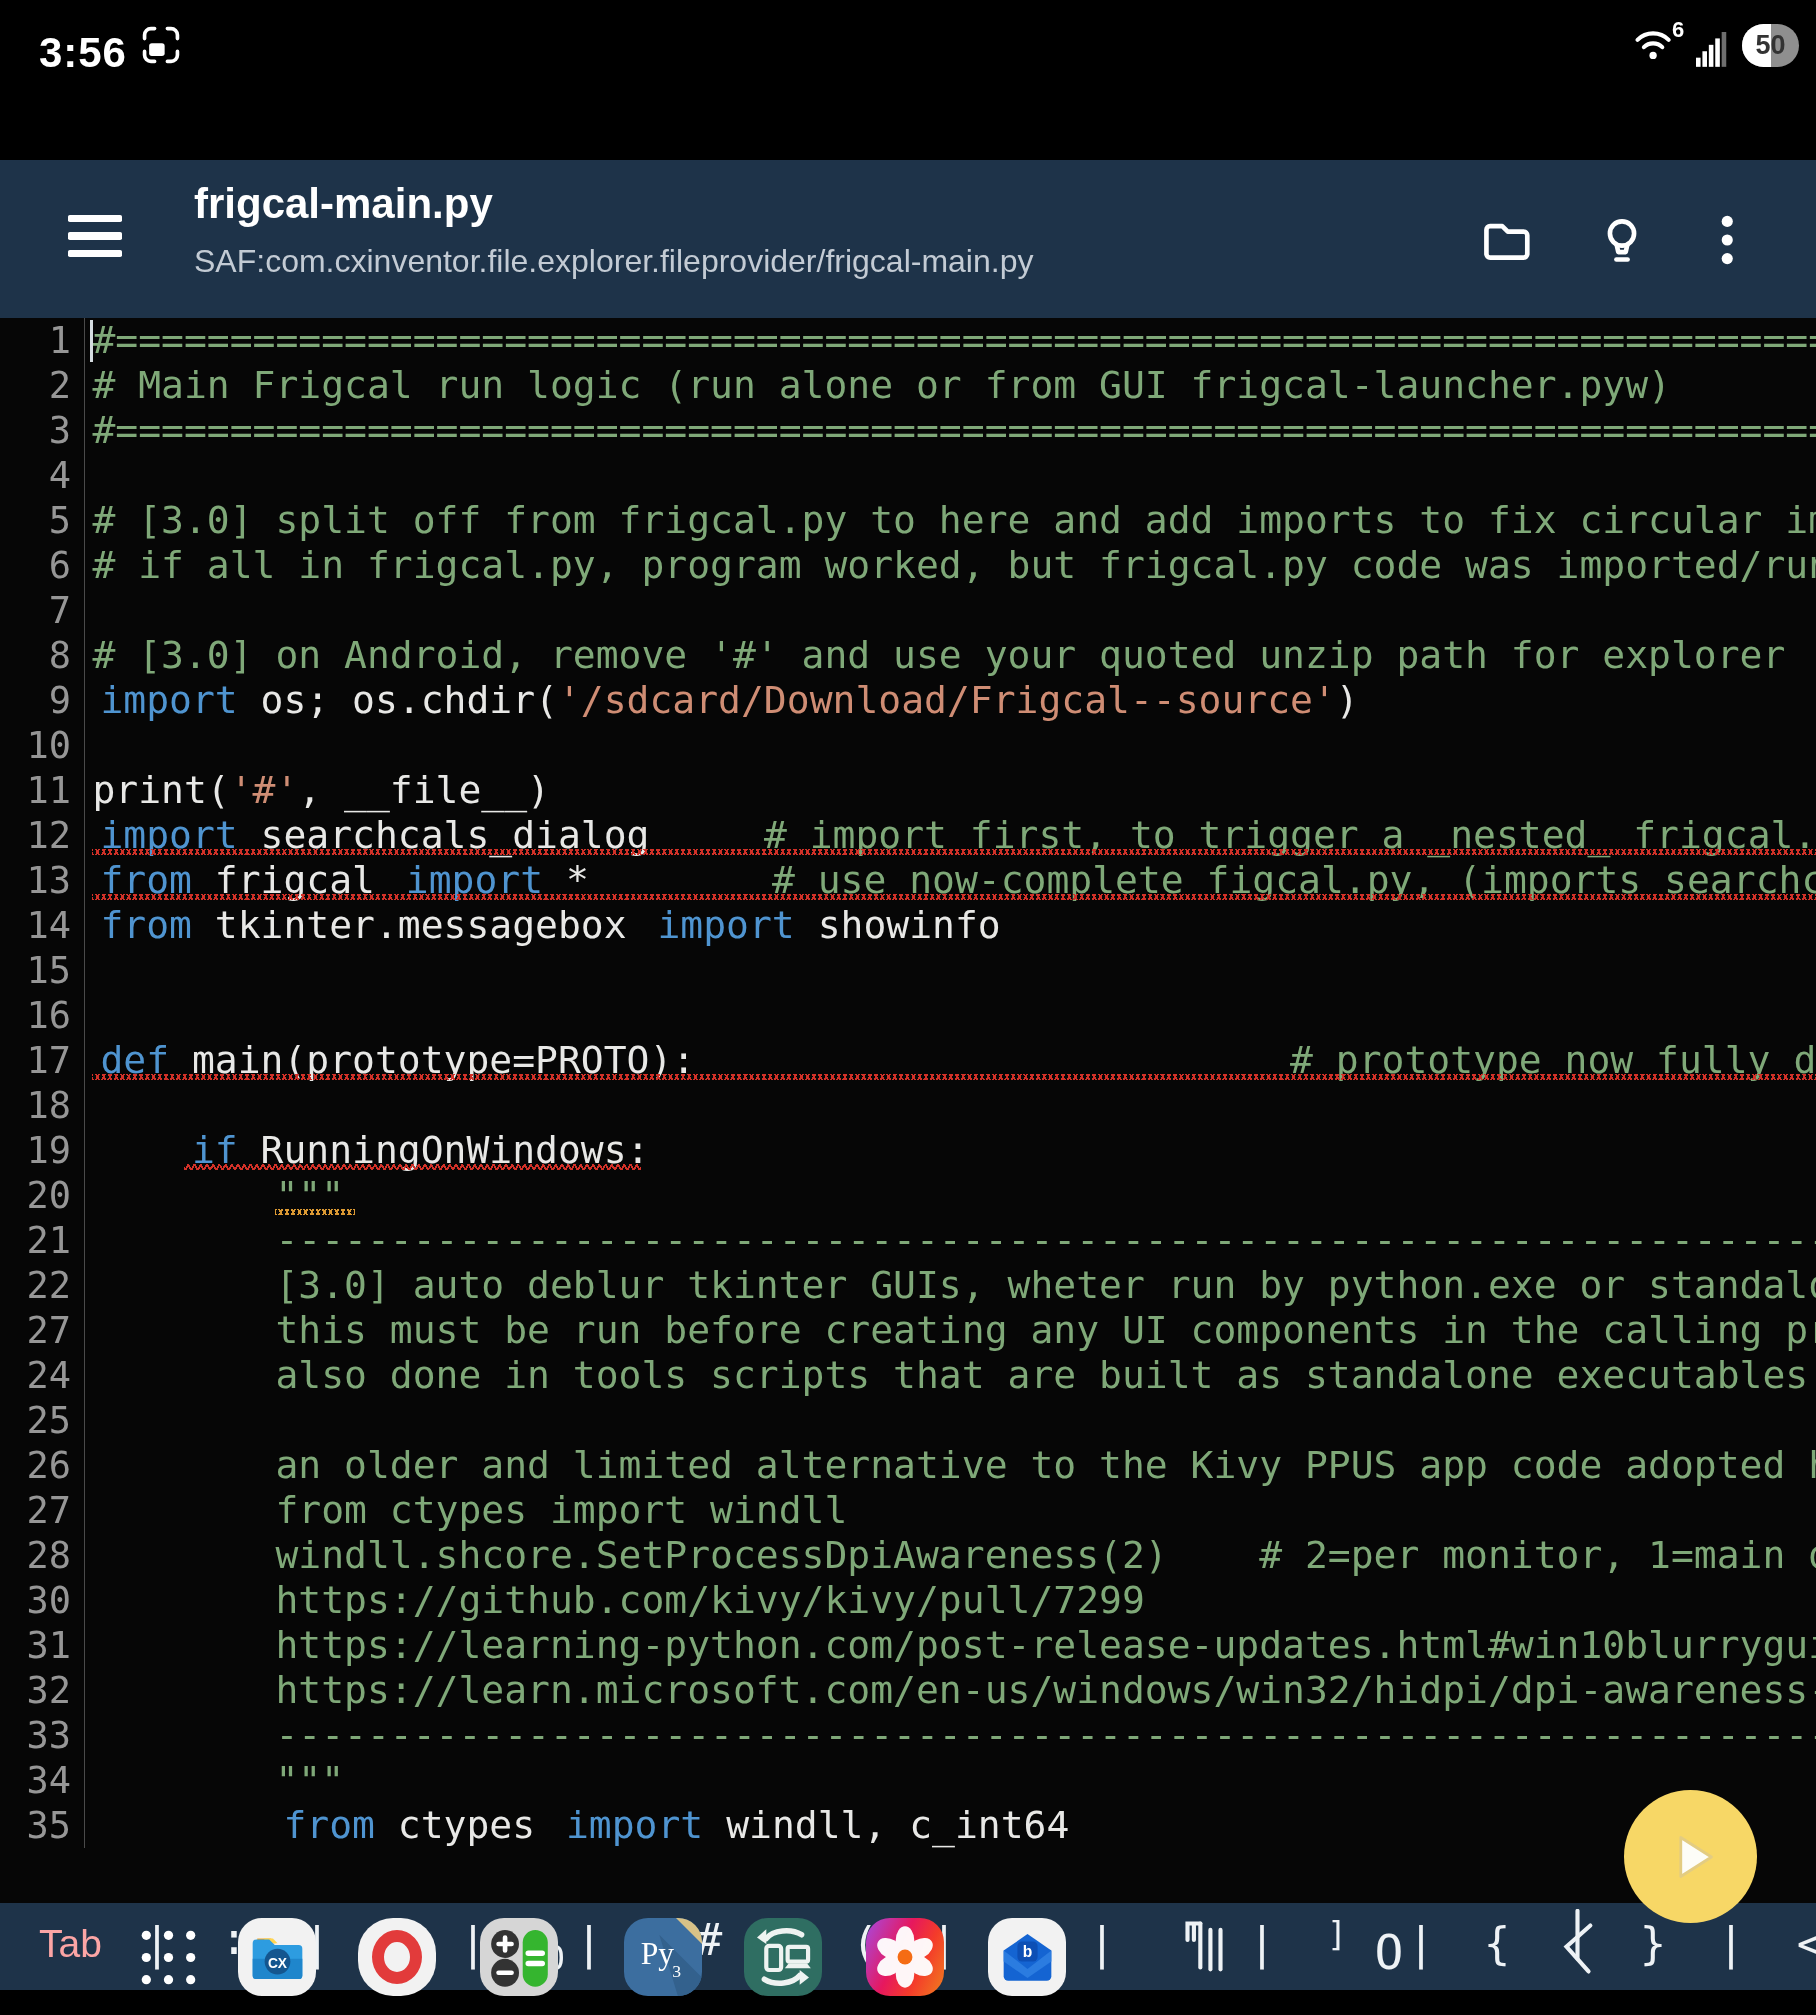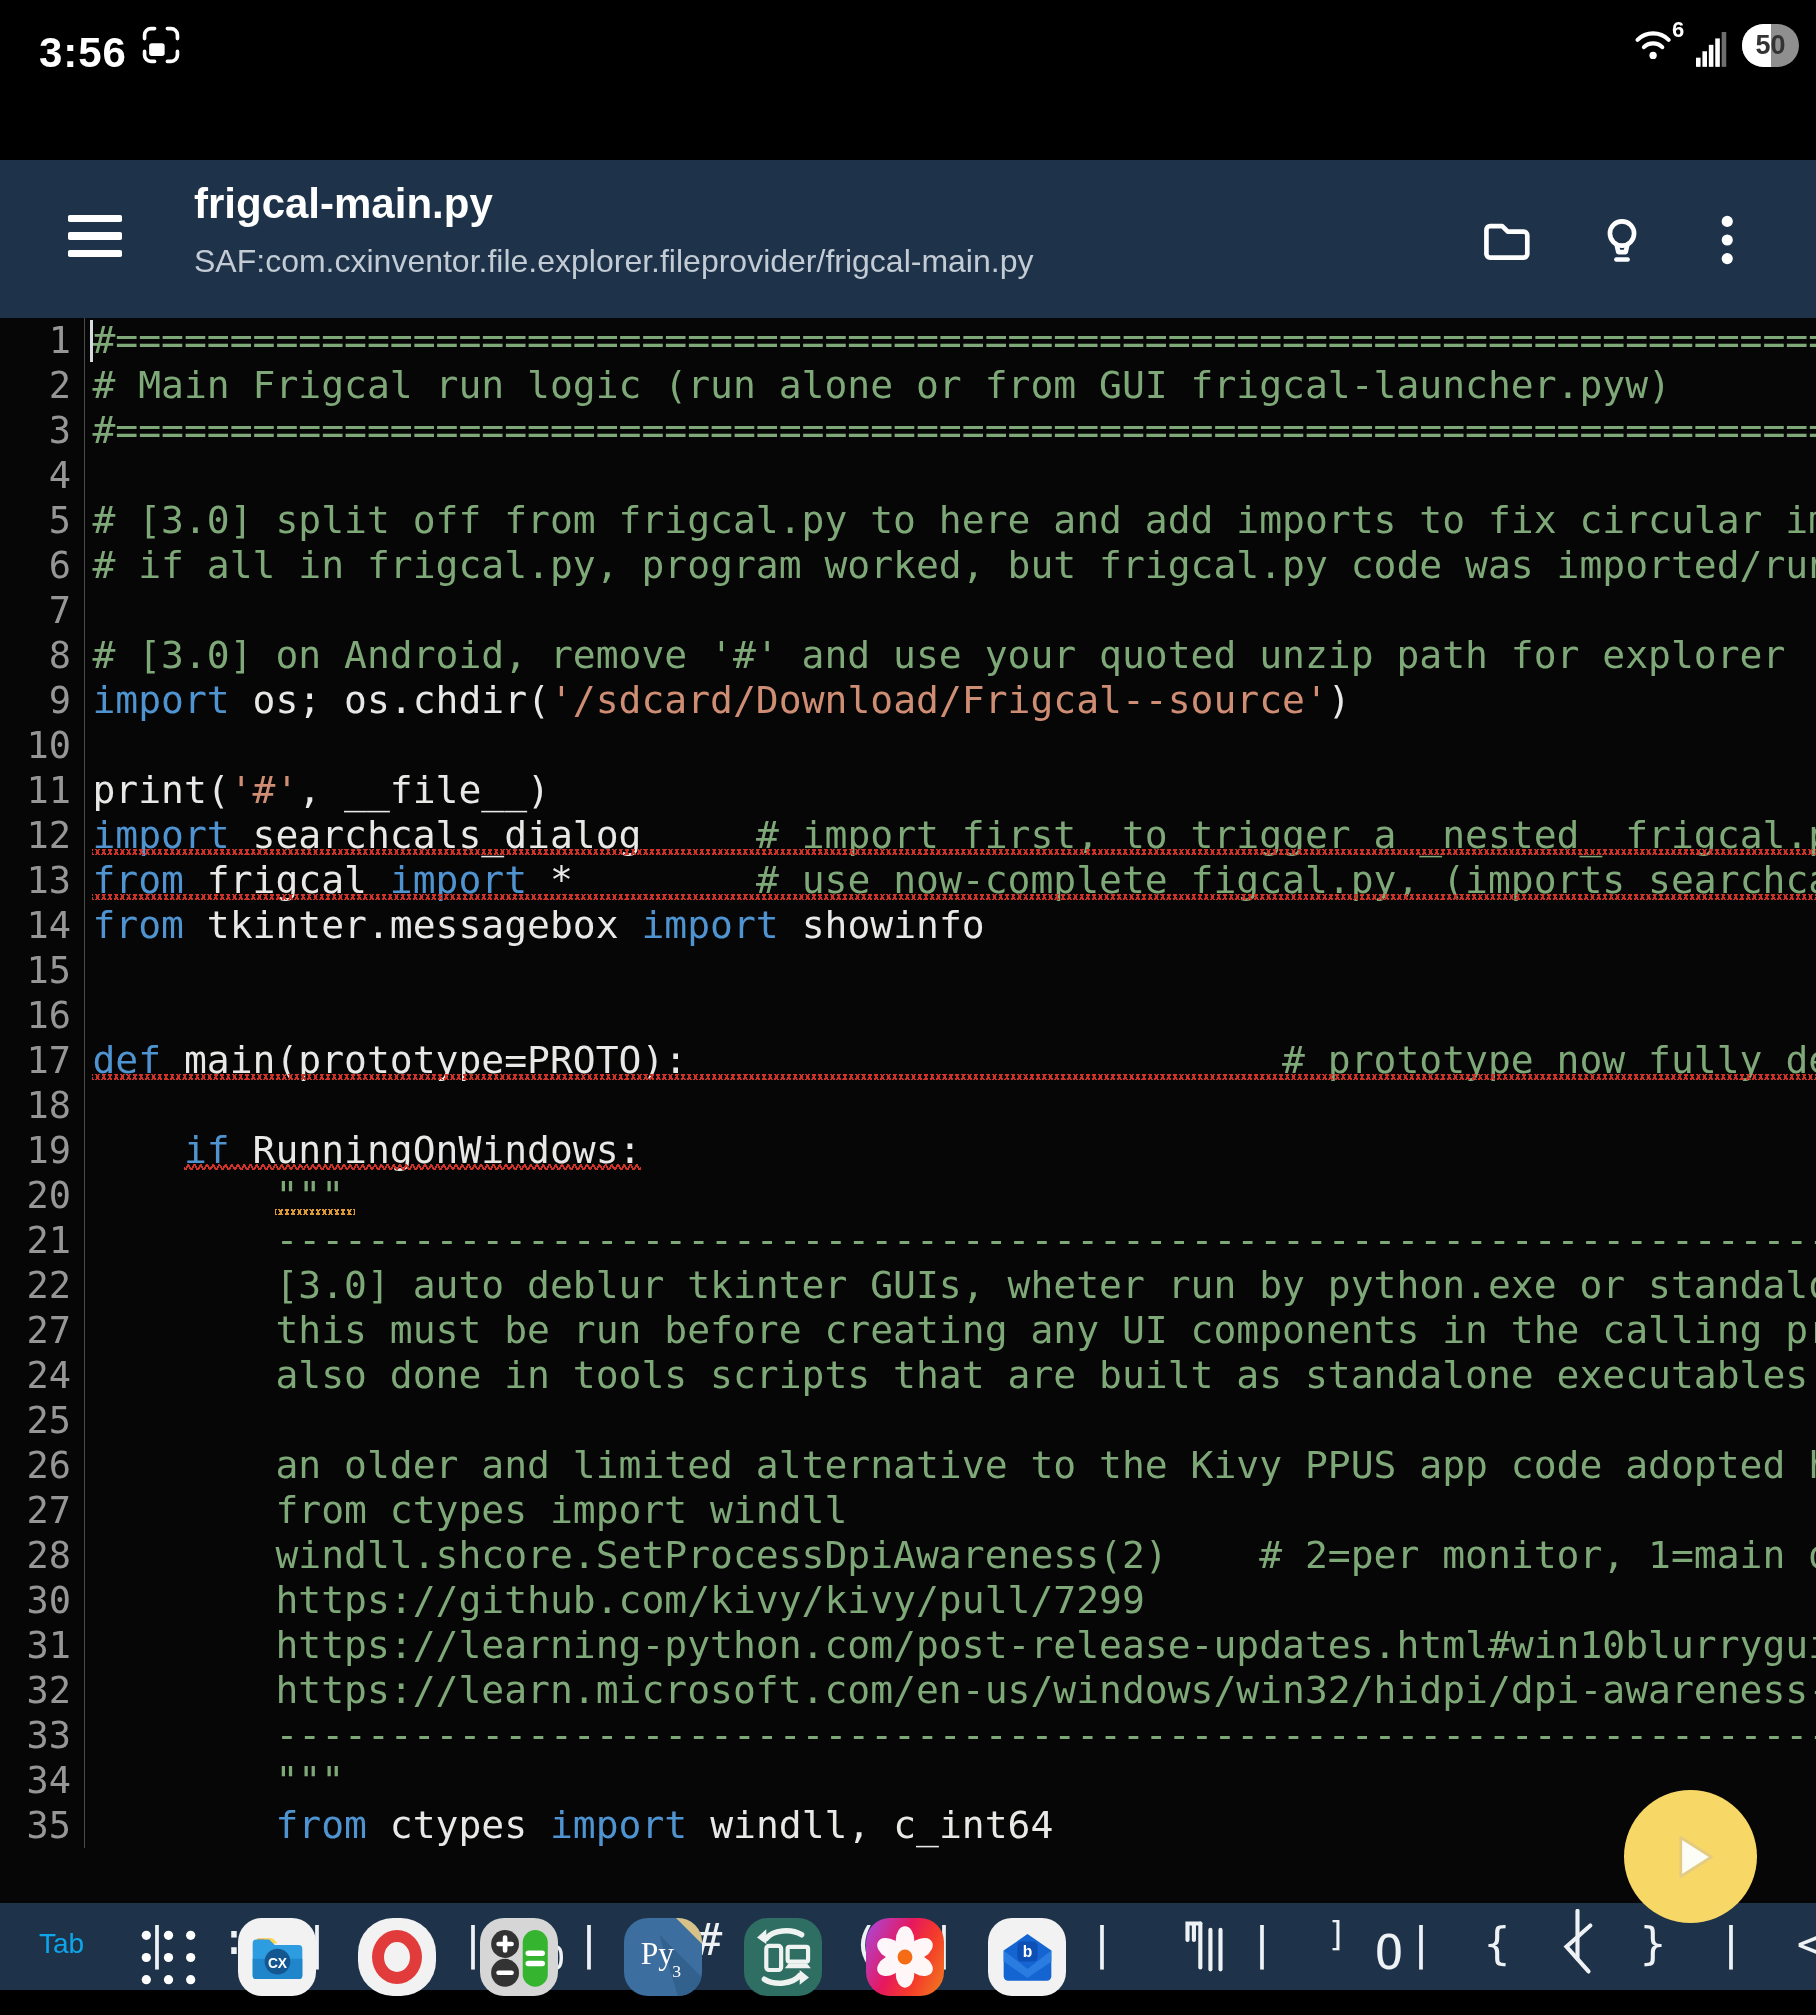--- a/index.html
+++ b/index.html
@@ -29,35 +29,35 @@
   .h-icon{position:absolute;top:54px;width:52px;height:52px;cursor:pointer;}
 
   
   .editor{position:absolute;left:0;top:318px;width:100%;height:1585px;background:var(--editor-bg);
           font-family:"DejaVu Sans Mono",monospace;}
   .row{display:flex;height:45px;}
   .gutter{flex:none;width:85px;padding-right:13px;box-sizing:border-box;text-align:right;
           color:var(--gutter-text);font-size:37px;line-height:45px;border-right:1.8px solid var(--gutter-line);}
   .code{position:relative;flex:1;overflow:hidden;white-space:pre;padding-left:7.4px;
         font-size:38px;line-height:45px;color:var(--plain);}
-  .tk-k{color:var(--keyword);} .tk-t{color:var(--plain);text-align:right;}
+  .tk-k{color:var(--keyword);margin-left:8px;} .tk-t{color:var(--plain);text-align:right;}
   .tk-s{color:var(--string);}  .tk-c{color:var(--comment);}
   .squig{position:absolute;bottom:2.8px;height:6.5px;
          background:repeating-linear-gradient(62deg,var(--c) 0 1.8px,transparent 1.8px 5.5px),
                     repeating-linear-gradient(-62deg,var(--c) 0 1.8px,transparent 1.8px 5.5px);}
   .ul-red{--c:var(--squiggle-red);} .ul-orange{--c:var(--squiggle-orange);}
   .caret{position:absolute;left:4.6px;top:1.8px;width:3.7px;height:42px;background:var(--caret);}
 
   
   .fab{position:absolute;left:1624px;top:1790px;width:133px;height:133px;border-radius:50%;
        background:var(--fab-bg);z-index:9;cursor:pointer;display:flex;align-items:center;justify-content:center;}
 
   
   .bottom-bar{position:absolute;left:0;top:1903px;width:100%;height:87px;background:var(--header-bg);}
-  .tab-key{position:absolute;left:39px;top:11px;height:59px;line-height:59px;color:#0ea5e9;font-size:28px;cursor:pointer;}
+  .tab-key{position:absolute;left:39px;top:11px;height:59px;line-height:59px;color:#fca5a5;font-size:39px;cursor:pointer;}
   .sym{position:absolute;top:11px;height:59px;line-height:59px;transform:translateX(-50%);
        color:var(--symbol-color);font-family:"DejaVu Sans Mono",monospace;font-size:44px;font-weight:400;cursor:pointer;z-index:1;}
   .dots-icon{position:absolute;left:138px;top:24px;z-index:1;cursor:pointer;}
   .app{position:absolute;top:14.8px;width:78px;height:78px;border-radius:24px;z-index:2;cursor:pointer;
        display:flex;align-items:center;justify-content:center;}
   .glyph{position:absolute;z-index:1;}
   .white-sq{background:#f2f2f2;}
   .opera-ring{width:50px;height:54px;border-radius:50%;border:12px solid #e23b3b;box-sizing:border-box;}
 </style>
 </head>

